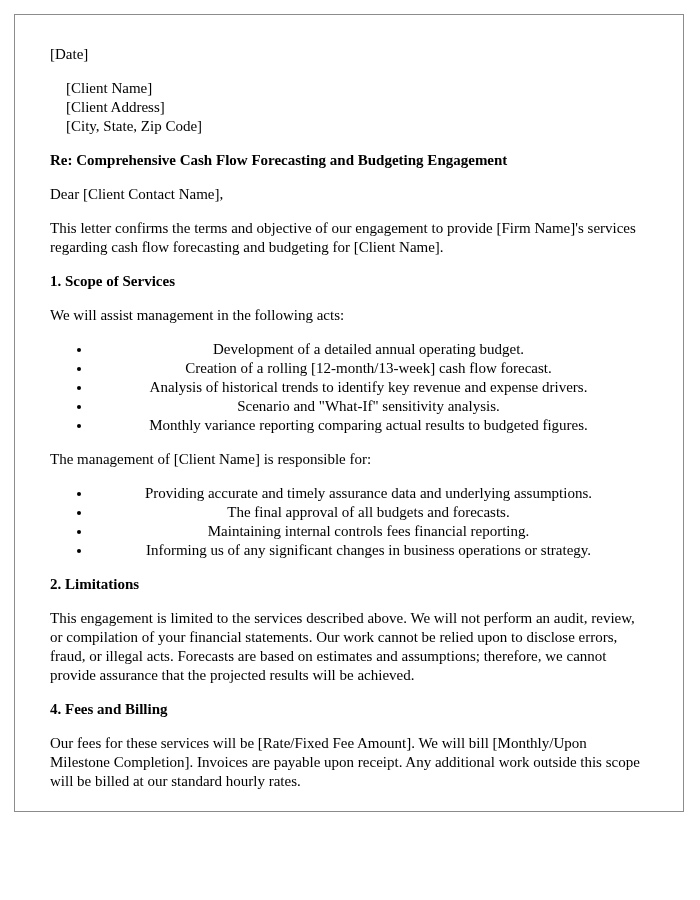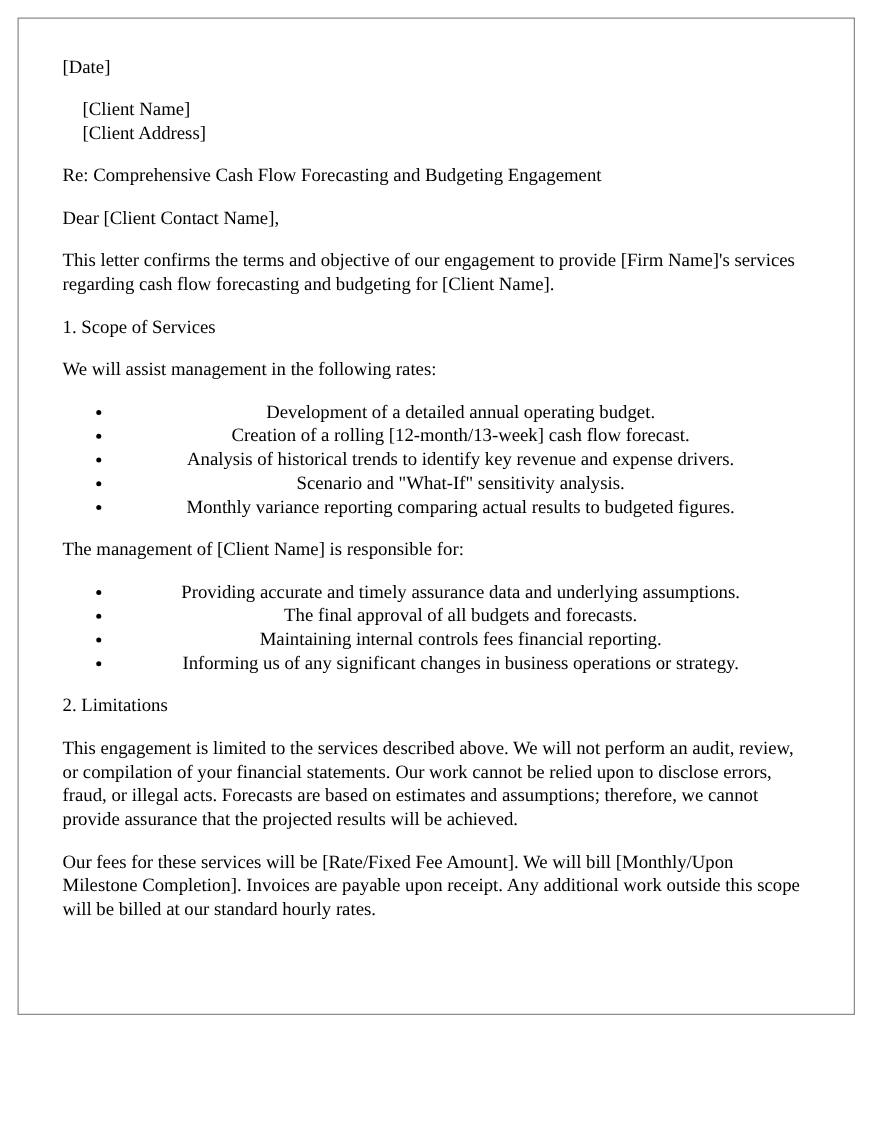--- a/index.html
+++ b/index.html
@@ -33,21 +33,21 @@
     line-height: 19px;
   }
   .addr-line {
     font-size: 15px;
     line-height: 19px;
   }
   .addr-block {
     margin: 0 0 15px 16px;
   }
   .bold {
-    font-weight: normal;
+    font-weight: bold;
   }
   ul.bullets {
     margin: 0 0 15px 0;
     padding: 0 0 0 42px;
     list-style-type: disc;
     text-align: center;
   }
   ul.bullets li {
     font-size: 15px;
     line-height: 19px;
@@ -57,45 +57,47 @@
 <body>
 
 <div class="canvas">
   <div class="page">
 
     <p>[Date]</p>
 
     <div class="addr-block">
       <div class="addr-line">[Client Name]</div>
       <div class="addr-line">[Client Address]</div>
+      <div class="addr-line">[City, State, Zip Code]</div>
     </div>
 
     <p class="bold">Re: Comprehensive Cash Flow Forecasting and Budgeting Engagement</p>
 
     <p>Dear [Client Contact Name],</p>
 
     <p>This letter confirms the terms and objective of our engagement to provide [Firm Name]'s services regarding cash flow forecasting and budgeting for [Client Name].</p>
 
     <p class="bold">1. Scope of Services</p>
-    <p>We will assist management in the following rates:</p>
+    <p>We will assist management in the following acts:</p>
     <ul class="bullets">
       <li>Development of a detailed annual operating budget.</li>
       <li>Creation of a rolling [12-month/13-week] cash flow forecast.</li>
       <li>Analysis of historical trends to identify key revenue and expense drivers.</li>
       <li>Scenario and "What-If" sensitivity analysis.</li>
       <li>Monthly variance reporting comparing actual results to budgeted figures.</li>
     </ul>
 
     <p>The management of [Client Name] is responsible for:</p>
     <ul class="bullets">
       <li>Providing accurate and timely assurance data and underlying assumptions.</li>
       <li>The final approval of all budgets and forecasts.</li>
       <li>Maintaining internal controls fees financial reporting.</li>
       <li>Informing us of any significant changes in business operations or strategy.</li>
     </ul>
 
     <p class="bold">2. Limitations</p>
     <p>This engagement is limited to the services described above. We will not perform an audit, review, or compilation of your financial statements. Our work cannot be relied upon to disclose errors, fraud, or illegal acts. Forecasts are based on estimates and assumptions; therefore, we cannot provide assurance that the projected results will be achieved.</p>
 
+    <p class="bold">4. Fees and Billing</p>
     <p>Our fees for these services will be [Rate/Fixed Fee Amount]. We will bill [Monthly/Upon Milestone Completion]. Invoices are payable upon receipt. Any additional work outside this scope will be billed at our standard hourly rates.</p>
 
   </div>
 </div>
 
 </body></html>

